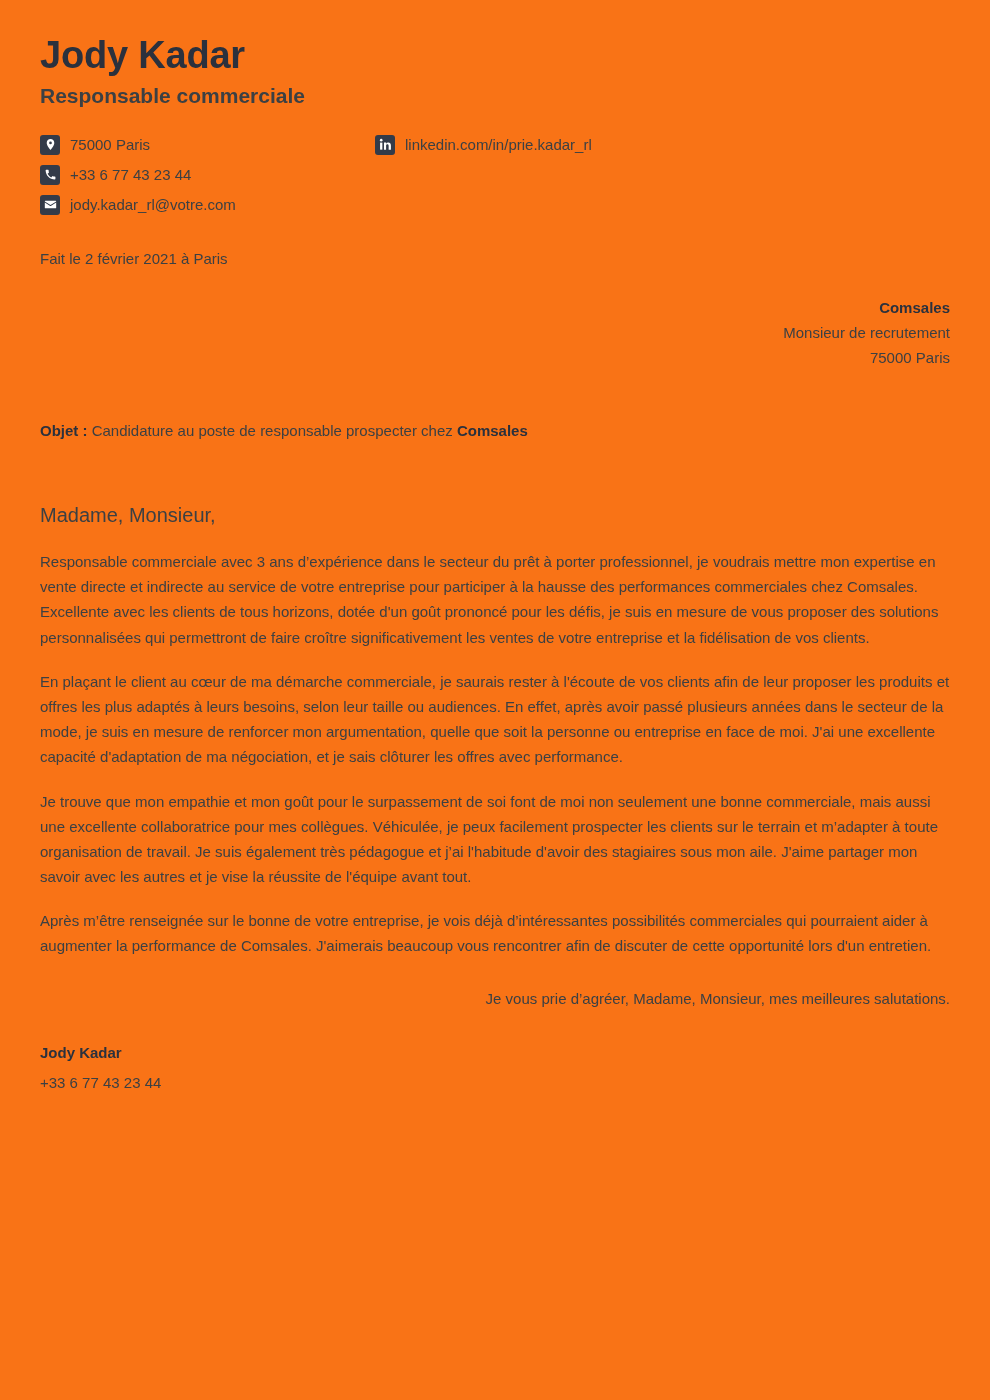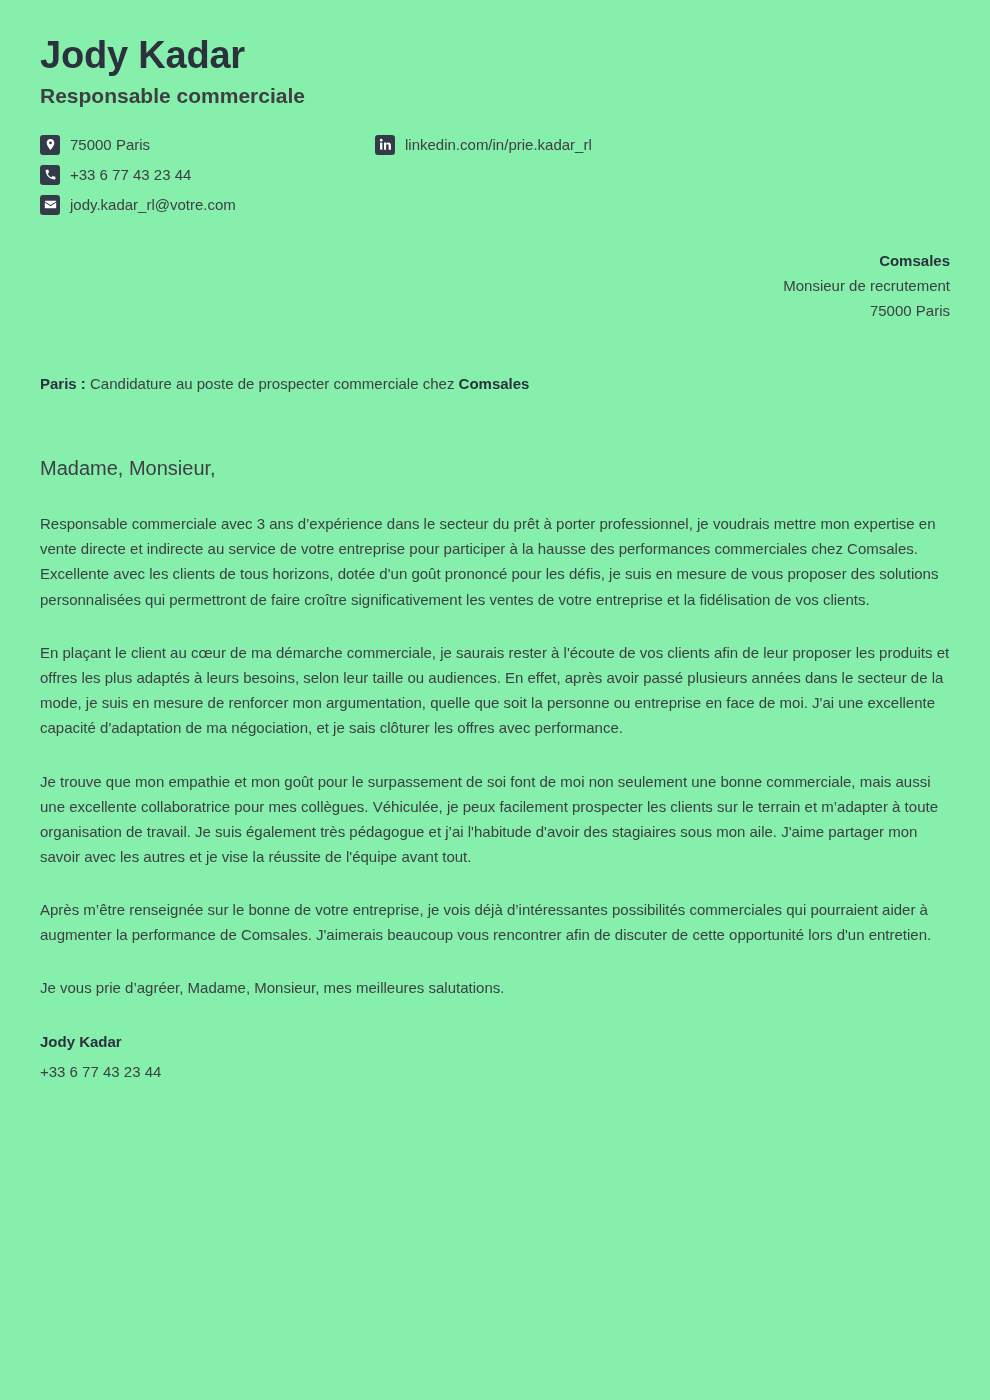--- a/index.html
+++ b/index.html
@@ -14,21 +14,21 @@
     color: #3c4043;
     -webkit-font-smoothing: antialiased;
   }
 
   .page {
     position: relative;
     width: 990px;
     height: 1400px;
     box-sizing: border-box;
     padding: 34px 40px 0 40px;
-    background: #86efac;
+    background: #f97316;
   }
 
   
   .name {
     font-size: 38px;
     font-weight: bold;
     color: #2b313d;
     letter-spacing: -0.2px;
     line-height: 1.12;
     margin: 0 0 6px 0;
@@ -105,31 +105,32 @@
   .subject b { color: #2b313d; font-weight: bold; }
 
   
   .salutation {
     margin-top: 58px;
     font-size: 20px;
     color: #3c4043;
     line-height: 1.5;
   }
   .body-par {
-    margin-top: 28px;
+    margin-top: 19px;
     font-size: 15px;
     color: #3c4043;
     line-height: 1.68;
     text-align: left;
   }
   .closing {
     margin-top: 29px;
     font-size: 15px;
     color: #3c4043;
     line-height: 1.5;
+    text-align: right;
   }
 
   
   .signature { margin-top: 32px; }
   .sign-name {
     font-size: 15px;
     font-weight: bold;
     color: #2b313d;
     line-height: 1.5;
     margin-bottom: 7px;
@@ -187,30 +188,31 @@
           <path d="M2.5 5h19c.6 0 1 .4 1 1v.3l-10.5 6.4L1.5 6.3V6c0-.6.4-1 1-1zm-1 3.5 9.9 6.1c.4.2.8.2 1.2 0l9.9-6.1V18c0 .6-.4 1-1 1h-19c-.6 0-1-.4-1-1z"></path>
         </svg>
       </span>
       <span class="contact-text">jody.kadar_rl@votre.com</span>
     </div>
 
     <div></div>
 
   </div>
 
+  <div class="date-line">Fait le 2 février 2021 à Paris</div>
 
   <div class="recipient">
     <div class="r-company">Comsales</div>
     <div class="r-line">Monsieur de recrutement</div>
     <div class="r-line">75000 Paris</div>
   </div>
 
   <div class="subject">
-    <b>Paris :</b>
-    <span>Candidature au poste de prospecter commerciale chez</span>
+    <b>Objet :</b>
+    <span>Candidature au poste de responsable prospecter chez</span>
     <b>Comsales</b>
   </div>
 
   <div class="salutation">Madame, Monsieur,</div>
 
   <p class="body-par">Responsable commerciale avec 3 ans d’expérience dans le secteur du prêt à porter professionnel, je voudrais mettre mon expertise en vente directe et indirecte au service de votre entreprise pour participer à la hausse des performances commerciales chez Comsales. Excellente avec les clients de tous horizons, dotée d'un goût prononcé pour les défis, je suis en mesure de vous proposer des solutions personnalisées qui permettront de faire croître significativement les ventes de votre entreprise et la fidélisation de vos clients.</p>
   <p class="body-par">En plaçant le client au cœur de ma démarche commerciale, je saurais rester à l'écoute de vos clients afin de leur proposer les produits et offres les plus adaptés à leurs besoins, selon leur taille ou audiences. En effet, après avoir passé plusieurs années dans le secteur de la mode, je suis en mesure de renforcer mon argumentation, quelle que soit la personne ou entreprise en face de moi. J'ai une excellente capacité d'adaptation de ma négociation, et je sais clôturer les offres avec performance.</p>
   <p class="body-par">Je trouve que mon empathie et mon goût pour le surpassement de soi font de moi non seulement une bonne commerciale, mais aussi une excellente collaboratrice pour mes collègues. Véhiculée, je peux facilement prospecter les clients sur le terrain et m’adapter à toute organisation de travail. Je suis également très pédagogue et j’ai l'habitude d'avoir des stagiaires sous mon aile. J'aime partager mon savoir avec les autres et je vise la réussite de l'équipe avant tout.</p>
   <p class="body-par">Après m’être renseignée sur le bonne de votre entreprise, je vois déjà d’intéressantes possibilités commerciales qui pourraient aider à augmenter la performance de Comsales. J'aimerais beaucoup vous rencontrer afin de discuter de cette opportunité lors d'un entretien.</p>
 

